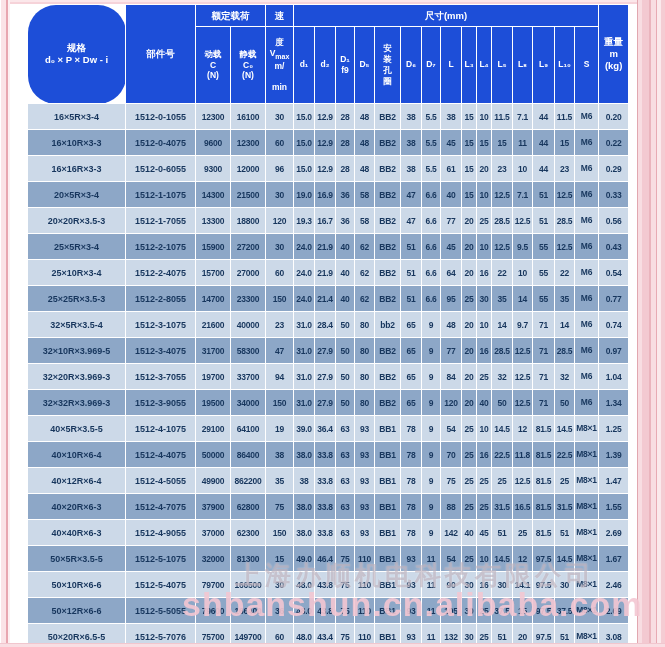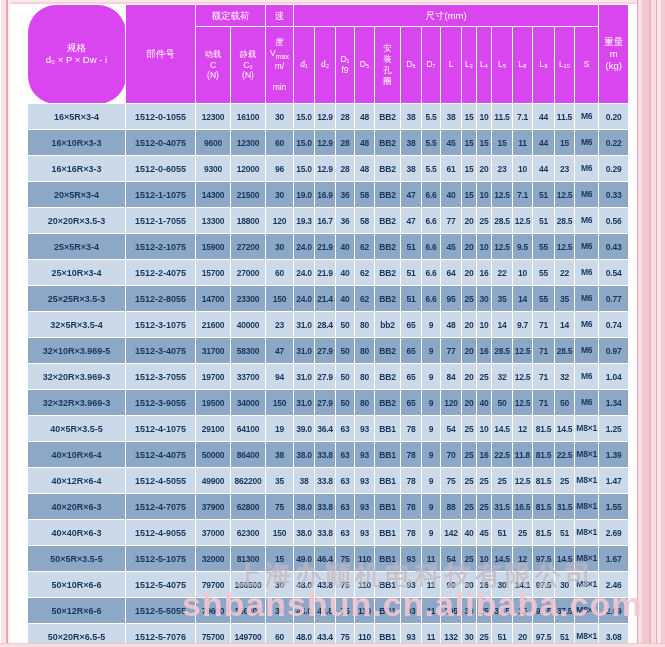--- a/index.html
+++ b/index.html
@@ -17,21 +17,21 @@
   .edge-left{top:0;left:0;width:10px;height:647px;
     background:linear-gradient(90deg,#ffffff 0 1px,#fbe3e7 1px 6px,#e8a6b0 6px 8px,#fdf0f2 8px 10px);}
   .edge-right{top:0;right:0;width:28px;height:647px;
     background:linear-gradient(90deg,
       #e2a7b0 0 1px,#f8dde2 1px 5px,#f3c9d1 5px 12px,#eab4bd 12px 14px,
       #f8dde2 14px 19px,#e8aab4 19px 20px,#fbe9ec 20px 24px,#f5ccd3 24px 28px);}
 
   .table-wrap{position:absolute;left:27px;top:4px;z-index:1;}
   table{border-collapse:collapse;table-layout:fixed;width:601px;}
   th,td{border:1px solid #ffffff;padding:0;text-align:center;vertical-align:middle;overflow:hidden;}
-  thead th{background:#d946ef;color:#ffffff;font-weight:normal;white-space:pre-line;line-height:1.25;}
+  thead th{background:#1d4ed8;color:#ffffff;font-weight:bold;white-space:pre-line;line-height:1.25;}
   tr.hA th{height:21px;font-size:9.5px;}
   tr.hB th{height:76px;font-size:8.5px;}
   th.h-spec{font-size:9.5px;border-radius:28px;}
   th.h-part{font-size:10px;}
   th.h-group{font-size:10px;}
   th.h-dims{font-size:12px;}
   th.h-dim{font-size:9px;line-height:1.3;}
   th.h-weight{font-size:9px;margin-top:48px;}
   sub{font-size:7px;}
   tbody td{

